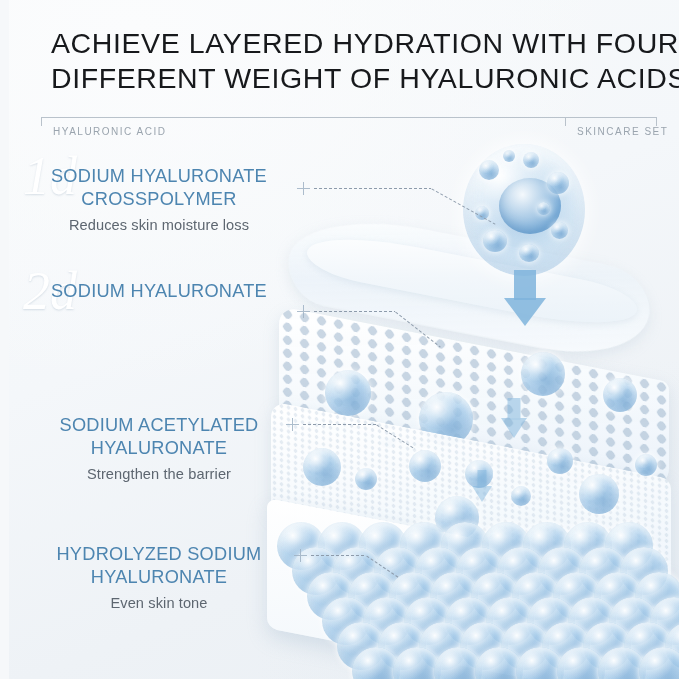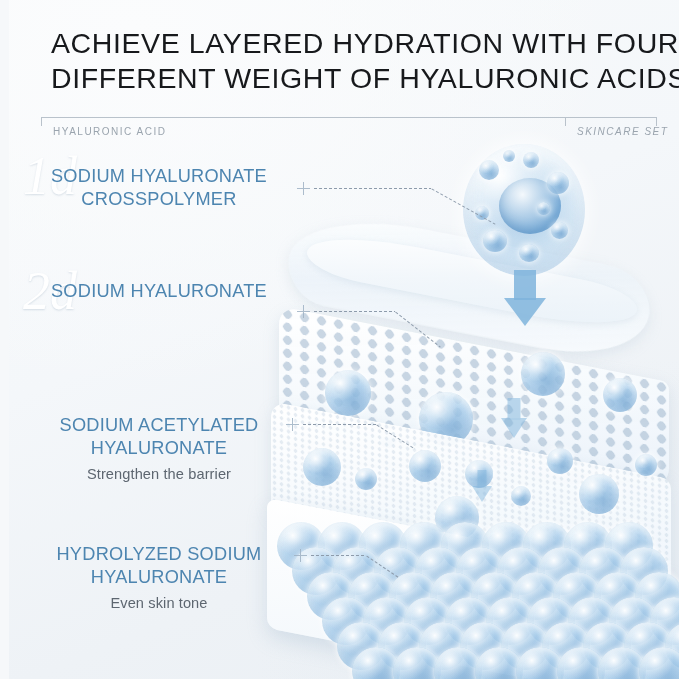--- a/index.html
+++ b/index.html
@@ -27,21 +27,21 @@
   .divider .rule{position:absolute;left:0;top:0;width:100%;height:1px;background:#b9c2cb;}
   .divider .tick{position:absolute;top:0;width:1px;height:9px;background:#b9c2cb;}
   .divider .t-l{left:0;}
   .divider .t-m{left:524px;}
   .divider .t-r{right:0;}
   .divider .lbl{
     position:absolute;top:9px;color:#9aa4ae;font-size:10px;
     letter-spacing:1.5px;white-space:nowrap;
   }
   .divider .lbl-left{left:12px;}
-  .divider .lbl-right{left:536px;font-style:italic;}
+  .divider .lbl-right{left:536px;}
 
   
   .item{position:absolute;left:0;width:300px;text-align:center;}
   .item .wm{
     position:absolute;left:14px;top:-16px;
     font-family:"Liberation Serif", serif;font-style:italic;
     font-size:54px;line-height:54px;color:#ffffff;
     text-shadow:0 1px 2px rgba(150,170,190,.35);
     pointer-events:none;
   }
@@ -299,20 +299,21 @@
   <div class="conn" style="left:285px;top:549px;width:200px;height:70px;">
     <div class="spark" style="left:0;top:0;"></div>
     <div class="dots" style="left:16px;top:6px;width:56px;"></div>
     <div class="dots diag" style="left:72px;top:6px;width:40px;transform:rotate(34deg);"></div>
   </div>
 
   <div class="item" id="item1">
     <div class="wm">1d</div>
     <div class="head">SODIUM HYALURONATE
 CROSSPOLYMER</div>
+    <div class="desc">Reduces skin moisture loss</div>
   </div>
 
   <div class="item" id="item2">
     <div class="wm">2d</div>
     <div class="head">SODIUM HYALURONATE</div>
   </div>
 
   <div class="item" id="item3">
     <div class="head">SODIUM ACETYLATED
 HYALURONATE</div>

